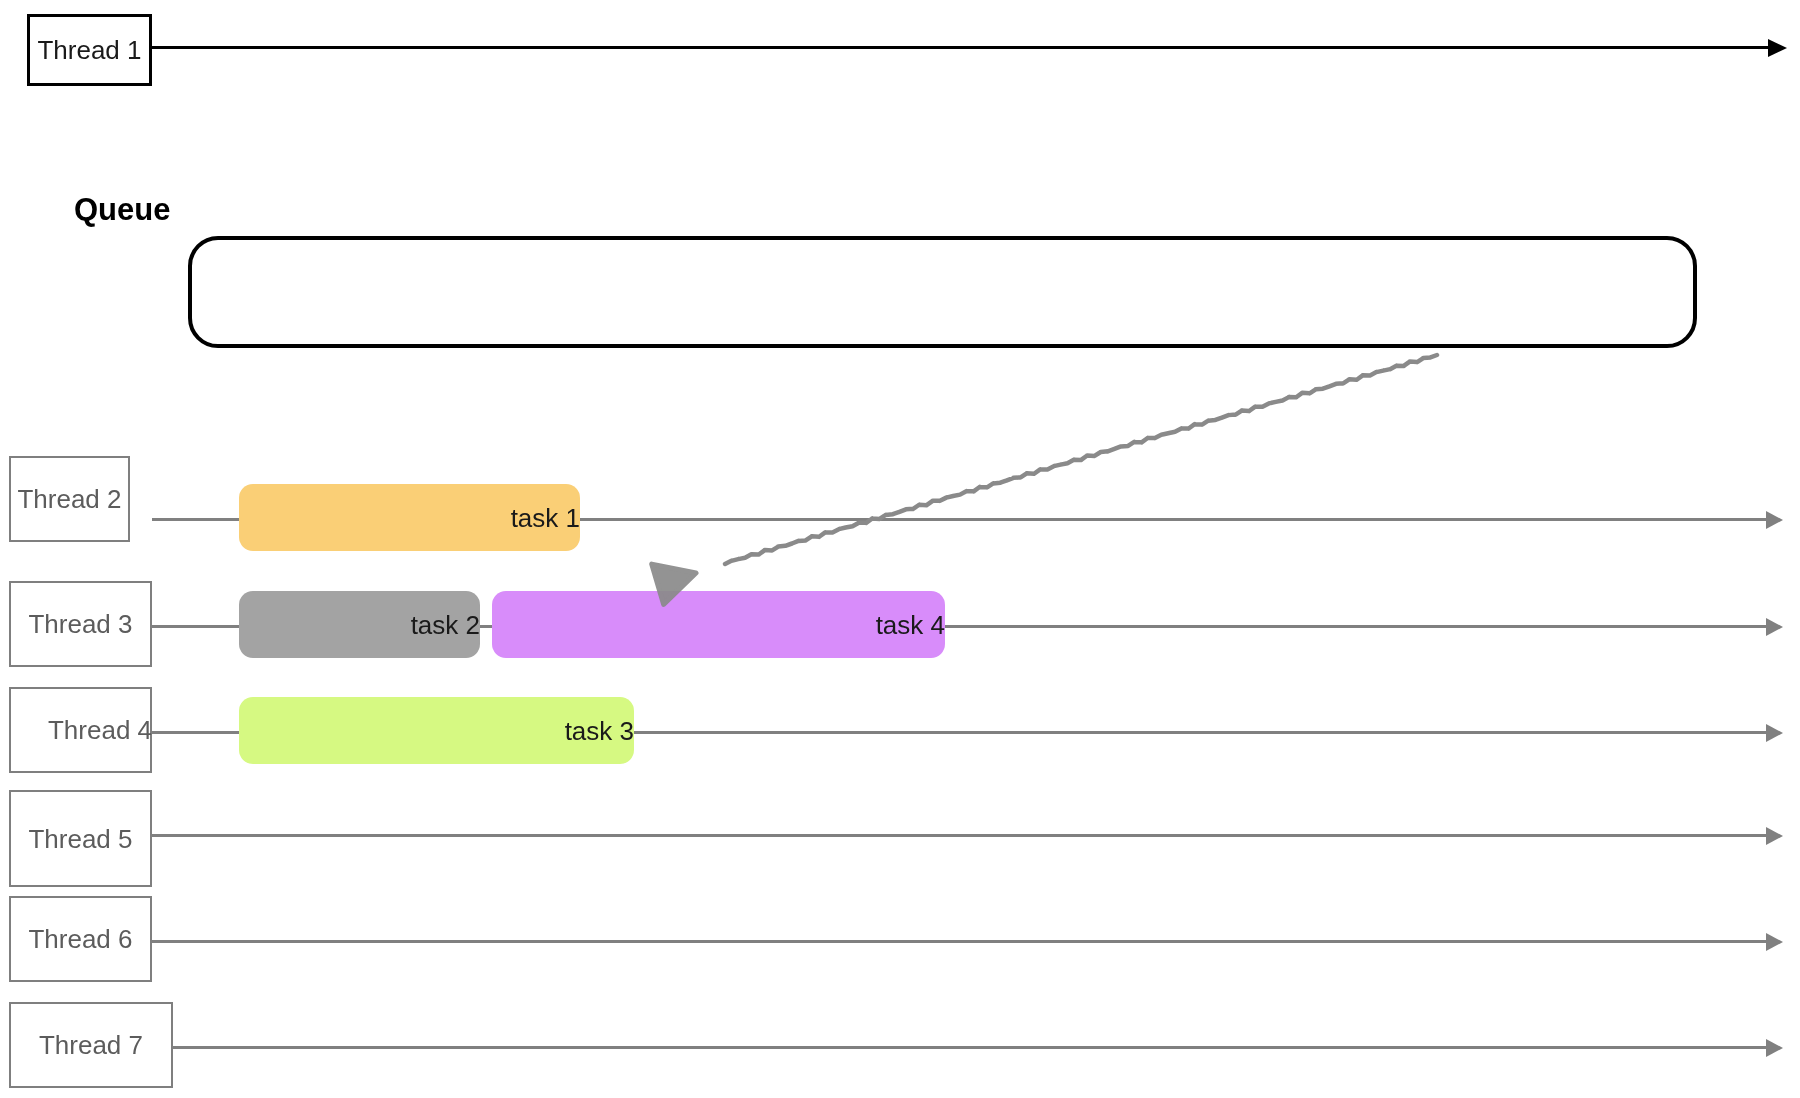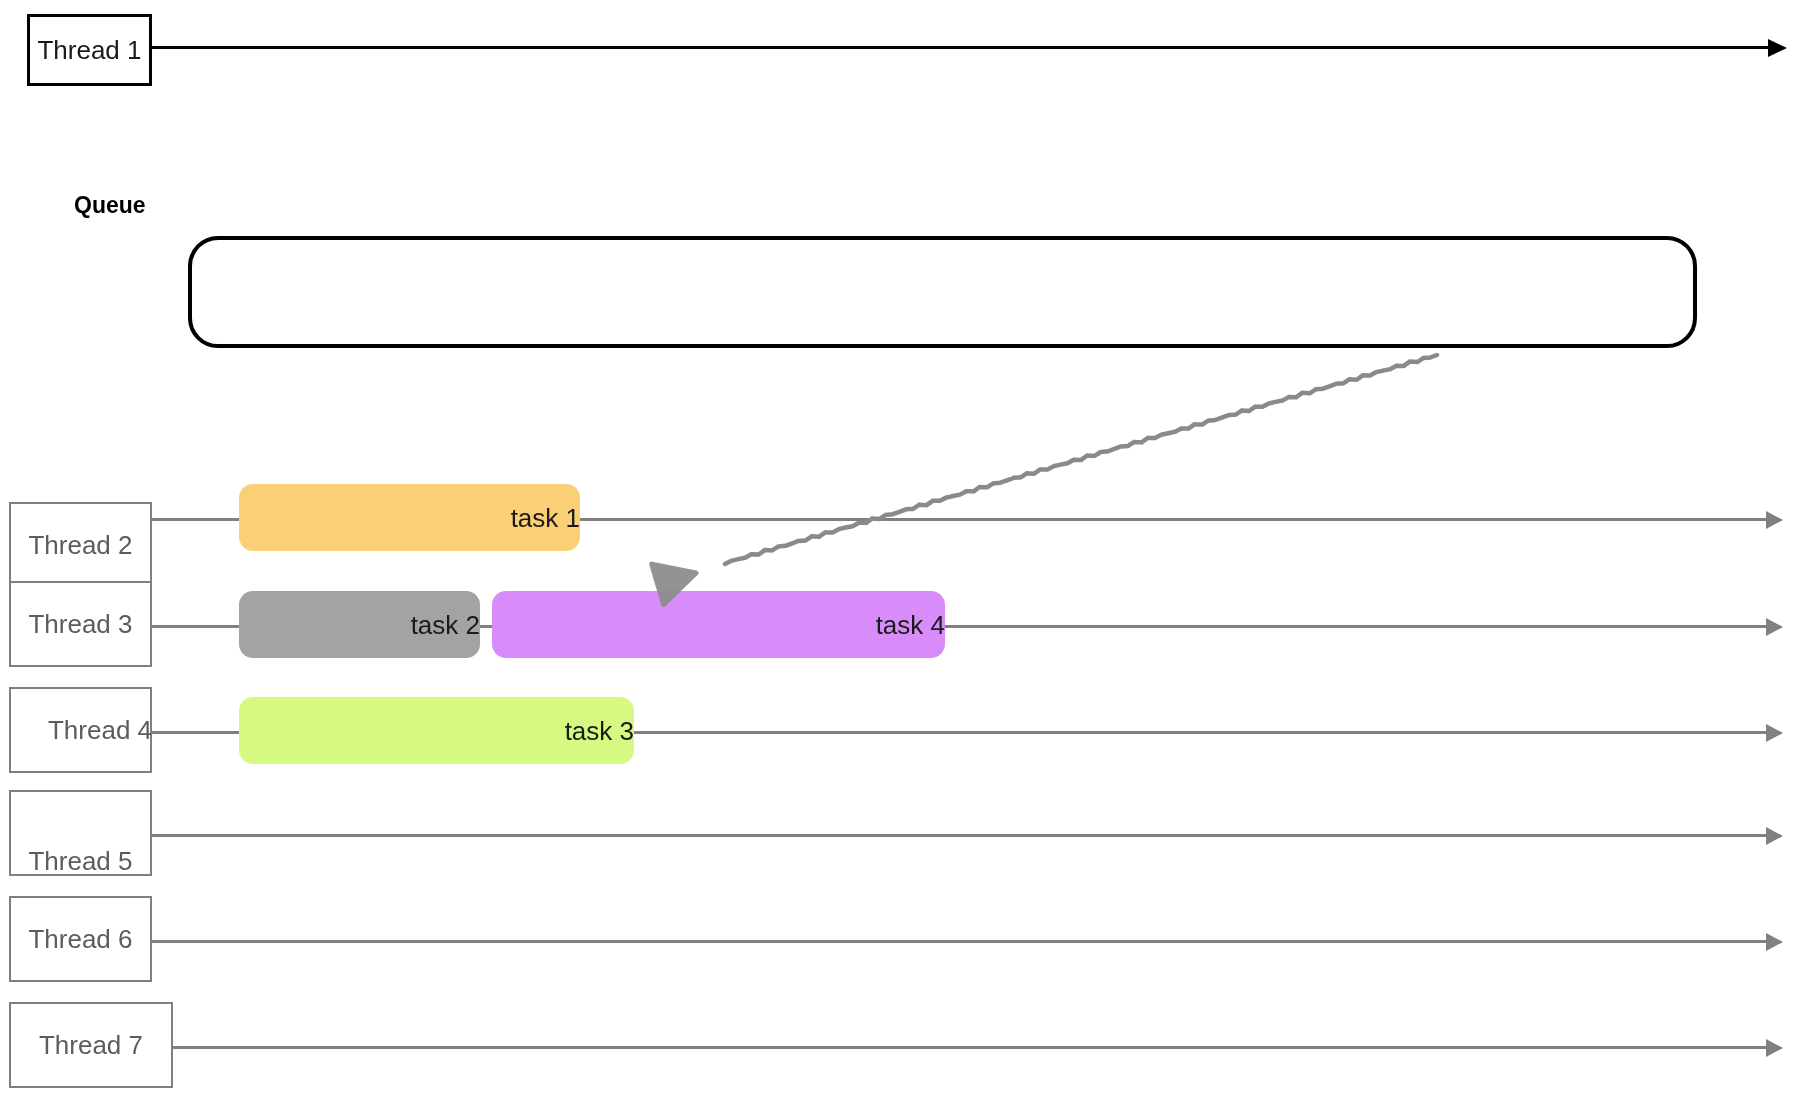--- a/index.html
+++ b/index.html
@@ -71,21 +71,21 @@
     border-bottom: 9px solid transparent;
   }
   .axis.black .shaft { background: #000000; }
   .axis.black .head  { border-left: 19px solid #000000; }
   .axis.gray .shaft  { background: #808080; }
   .axis.gray .head   { border-left: 17px solid #808080; }
 
   
   .queue-label {
     position: absolute;
-    font-size: 23px;
+    font-size: 31px;
     font-weight: bold;
     color: #000000;
     white-space: nowrap;
   }
   .queue-box {
     position: absolute;
     box-sizing: border-box;
     border: 4px solid #000000;
     border-radius: 30px;
     background: #ffffff;
@@ -151,30 +151,30 @@
       <div class="axis gray" style="left: 152px; top: 1046px; width: 1614px;">
         <div class="shaft" style="width: 1614px;"></div>
         <div class="head" style="left: 1614px;"></div>
       </div>
     </div>
 
   <div id="threads-layer">
       <div class="thread-box primary" style="left: 7px; top: 14px; width: 125px; height: 72px; margin-left: 20px;">
         <span class="tlabel">Thread 1</span>
       </div>
-      <div class="thread-box worker" style="left: 9px; top: 502px; width: 143px; height: 86px; text-align: right;">
+      <div class="thread-box worker" style="left: 9px; top: 456px; width: 121px; height: 86px; text-align: right;">
         <span class="tlabel">Thread 2</span>
       </div>
       <div class="thread-box worker" style="left: 9px; top: 581px; width: 143px; height: 86px;">
         <span class="tlabel">Thread 3</span>
       </div>
       <div class="thread-box worker" style="left: 9px; top: 687px; width: 143px; height: 86px; padding-left: 39px;">
         <span class="tlabel">Thread 4</span>
       </div>
-      <div class="thread-box worker" style="left: 9px; top: 790px; width: 143px; height: 86px; align-items: flex-end;">
+      <div class="thread-box worker" style="left: 9px; top: 790px; width: 143px; height: 97px;">
         <span class="tlabel">Thread 5</span>
       </div>
       <div class="thread-box worker" style="left: 9px; top: 896px; width: 143px; height: 86px;">
         <span class="tlabel">Thread 6</span>
       </div>
       <div class="thread-box worker" style="left: 9px; top: 1002px; width: 164px; height: 86px;">
         <span class="tlabel">Thread 7</span>
       </div>
     </div>
 

